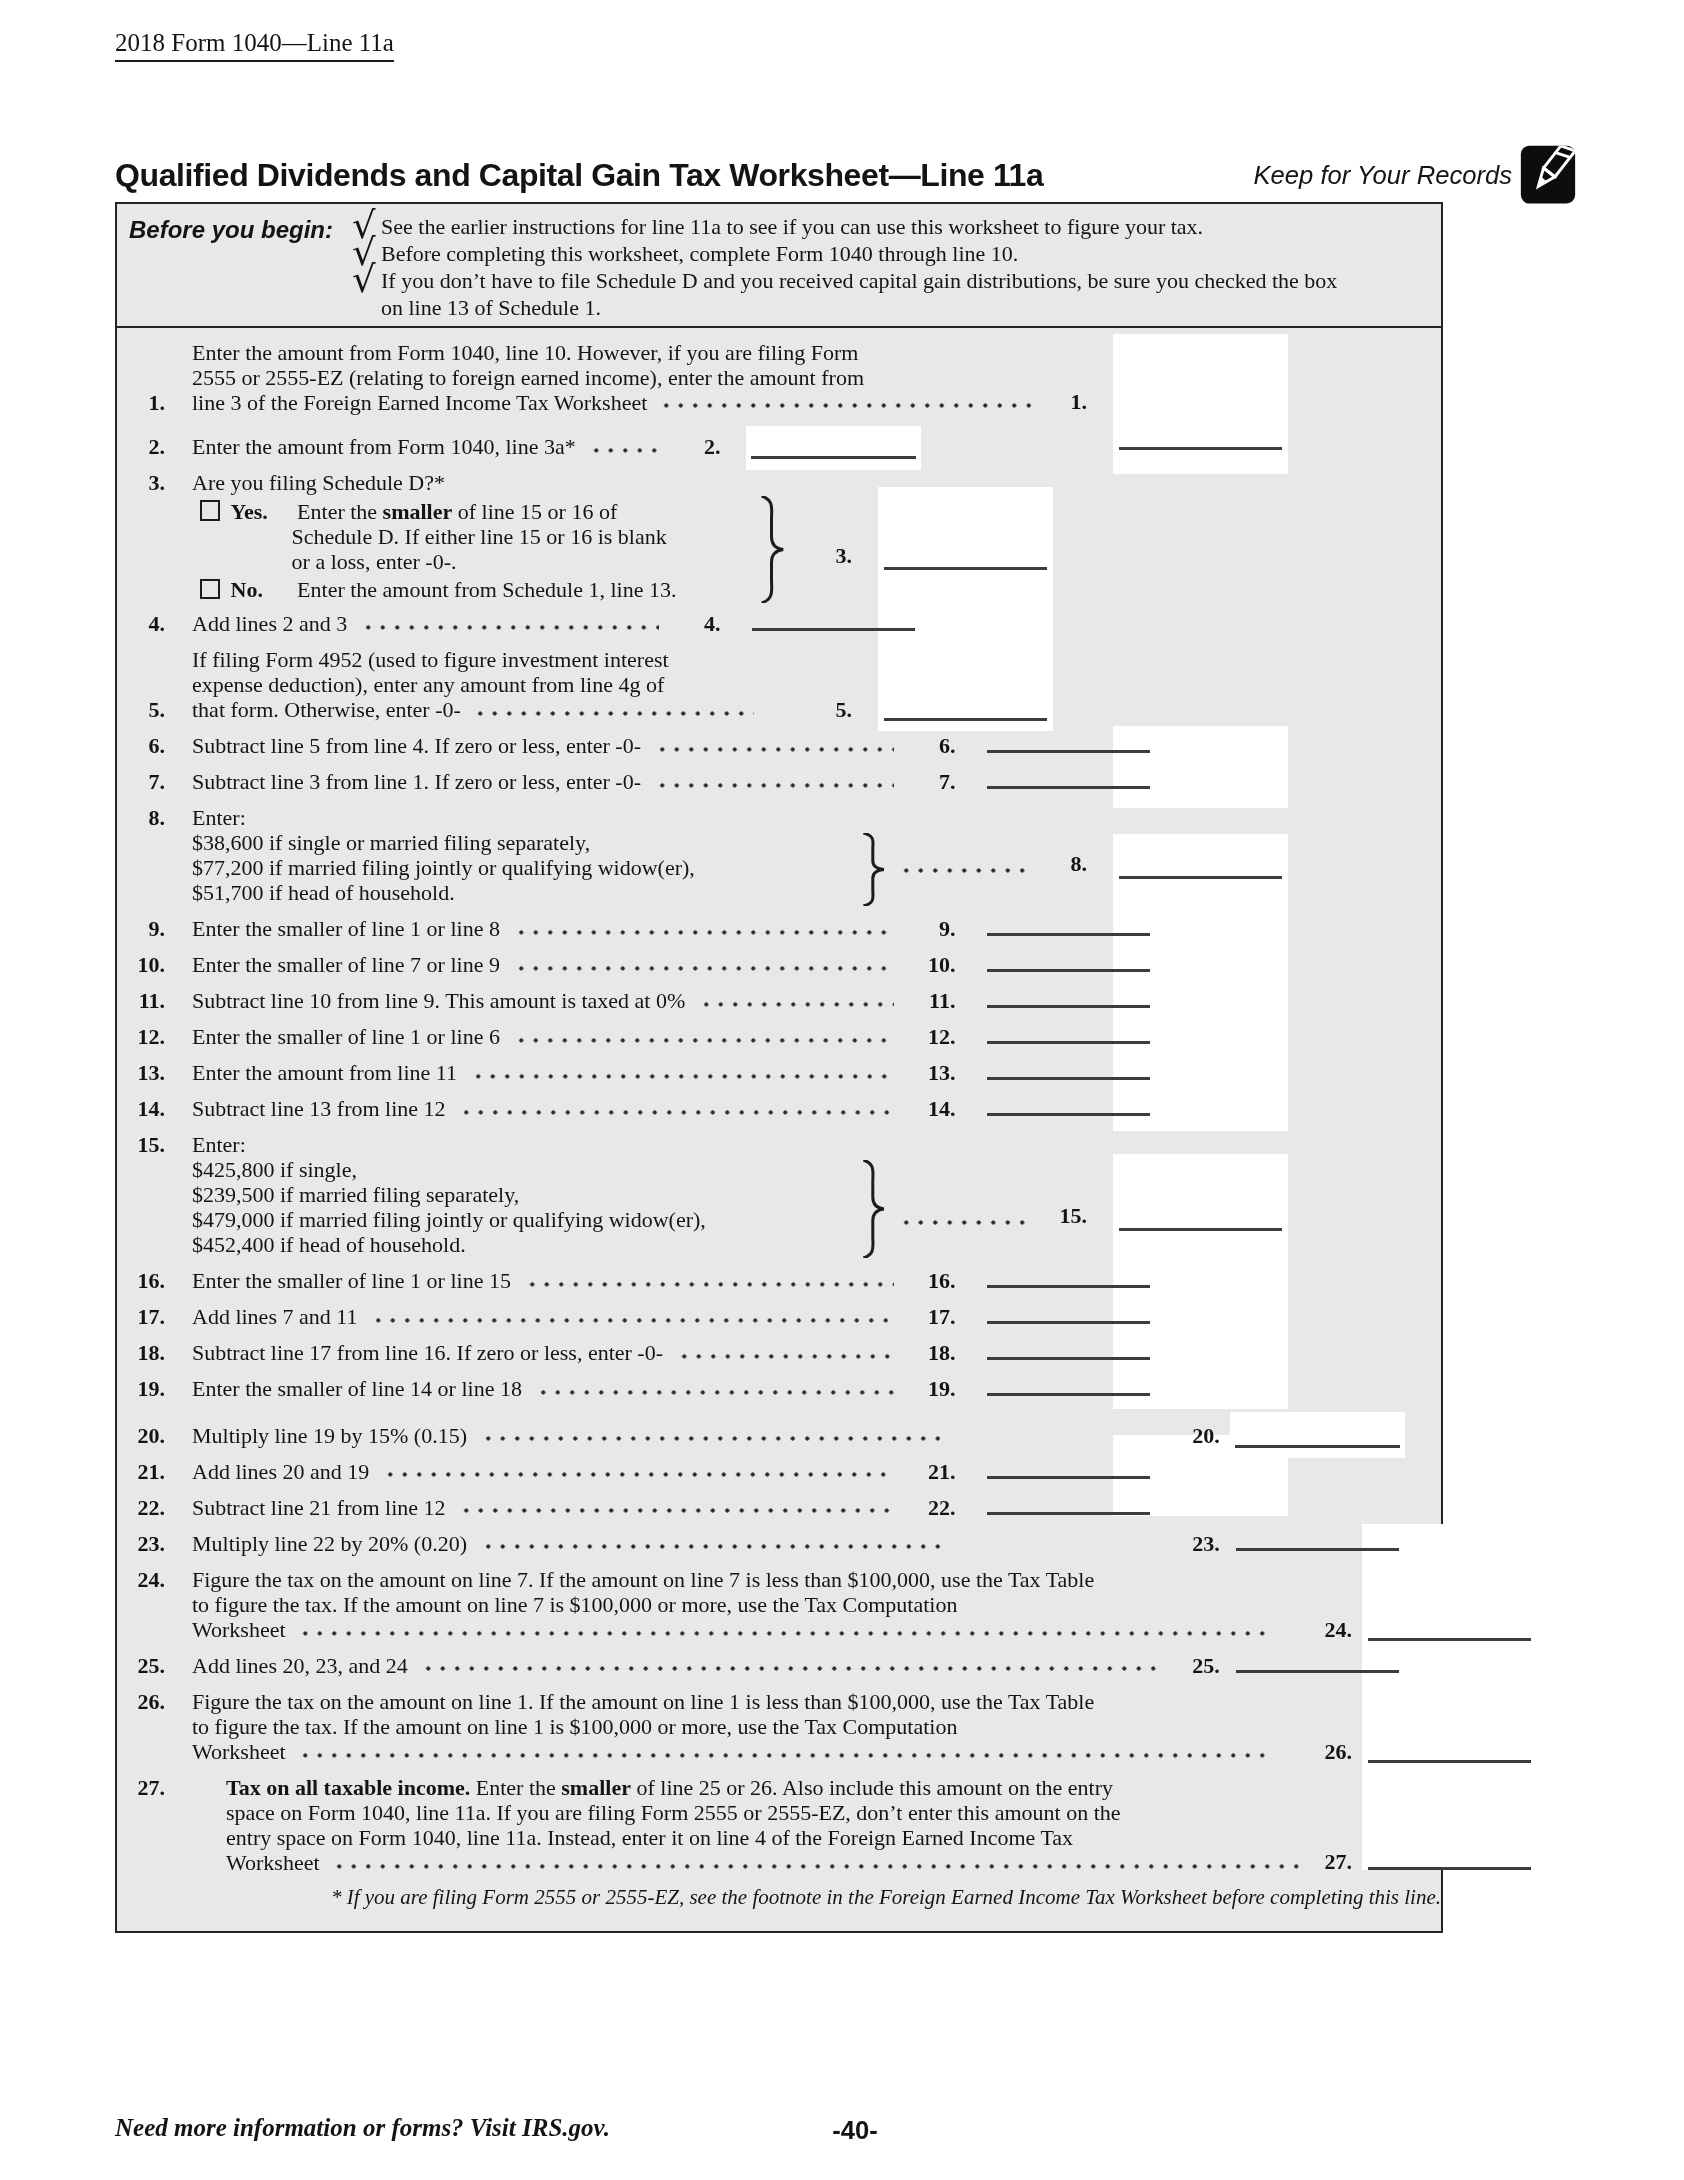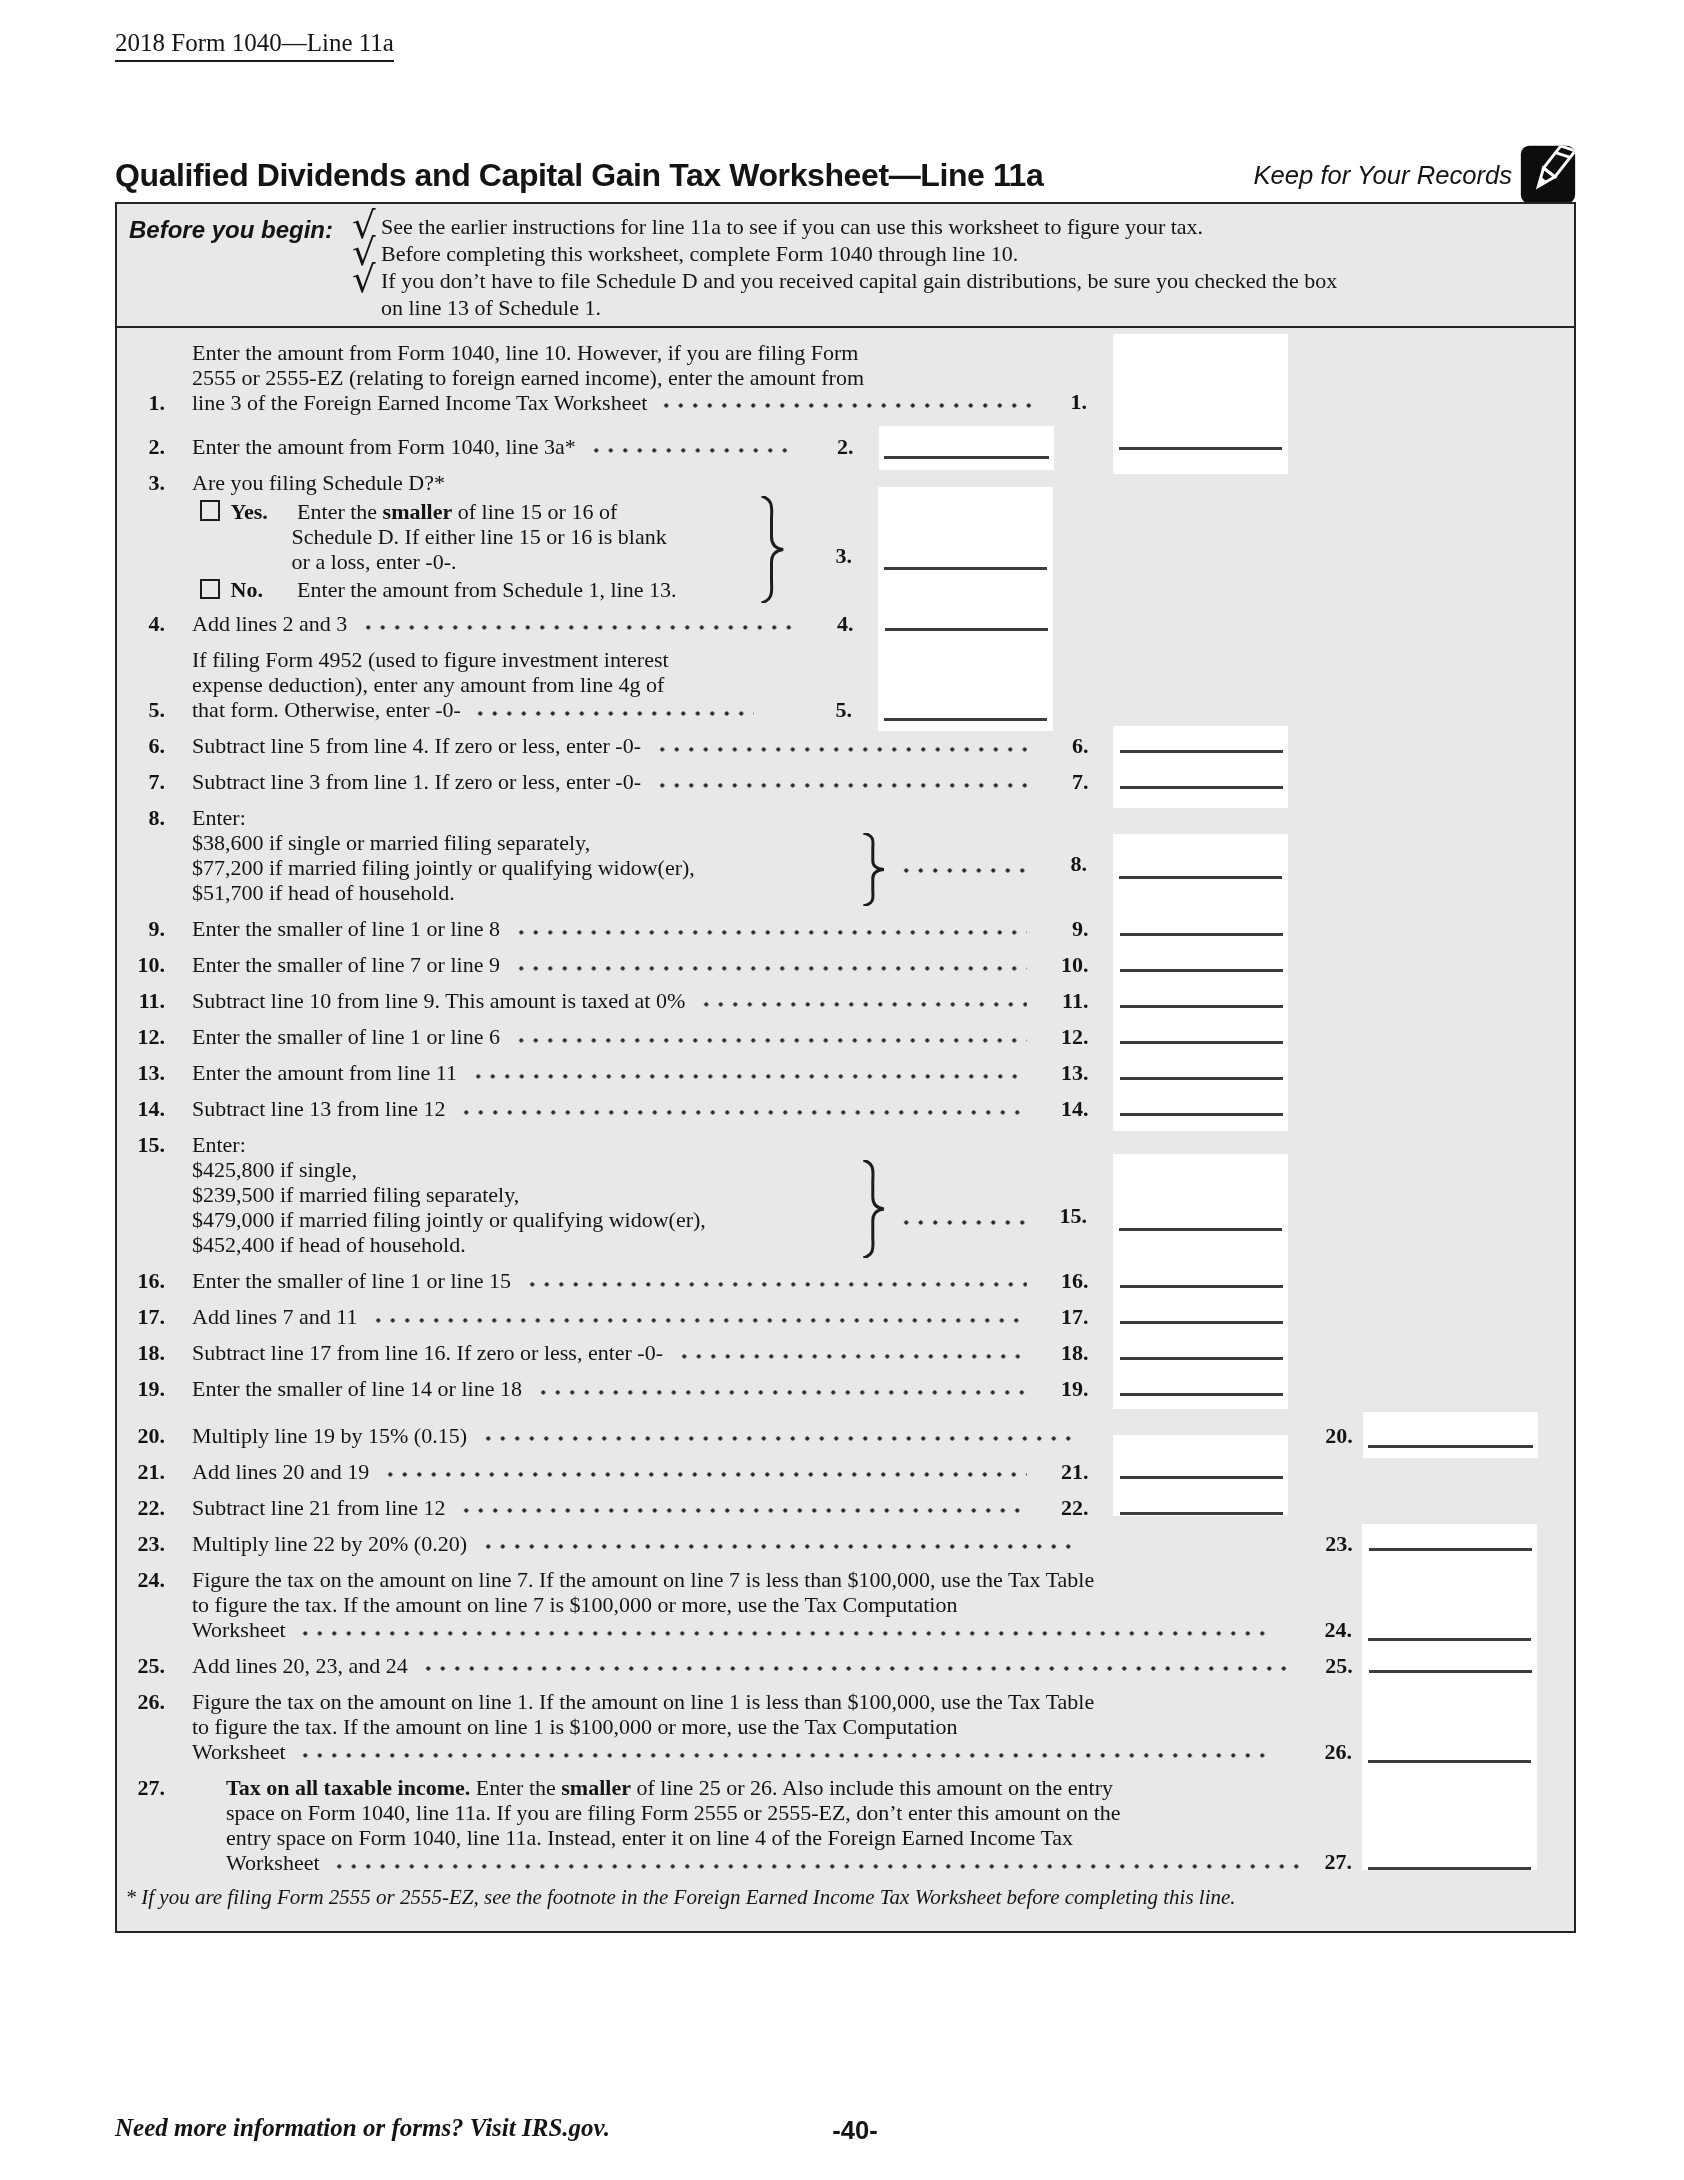--- a/index.html
+++ b/index.html
@@ -18,21 +18,21 @@
   .keep{margin-left:auto;margin-right:8px;font-family:"Liberation Sans",sans-serif;
         font-style:italic;font-size:25.6px;}
   .pencil{width:56px;height:60px;flex:0 0 56px;}
 
   .page-footer{position:absolute;left:115px;top:2114px;font-size:25px;
                font-weight:bold;font-style:italic;}
   .page-num{position:absolute;left:804px;top:2116px;width:102px;text-align:center;
             font-family:"Liberation Sans",sans-serif;font-weight:bold;font-size:25.6px;}
 
   
-  .ws{position:absolute;left:115px;top:202px;width:1461px;box-sizing:border-box;
+  .ws{position:absolute;left:115px;top:202px;width:1328px;box-sizing:border-box;
       background:#e8e8e7;border:2.6px solid #242424;}
 
   .byb{display:flex;padding:8.5px 0 5.1px 12px;border-bottom:2.6px solid #242424;}
   .byb-label{flex:0 0 223px;font-family:"Liberation Sans",sans-serif;
              font-weight:bold;font-style:italic;font-size:24px;padding-top:3.4px;}
   .byb-items{flex:1;}
   .byb-item{display:flex;font-size:22px;line-height:27px;}
   .check{flex:0 0 29px;font-family:"DejaVu Serif",serif;font-size:37px;line-height:25.6px;
          position:relative;top:0px;}
   .byb-text{white-space:pre-line;}
@@ -68,21 +68,21 @@
   .brace{position:absolute;}
   .brace svg{width:100%;height:100%;}
 
   .l3q{display:flex;}
   .l3sub{display:flex;margin-left:83px;margin-top:3.4px;}
   .cbox{flex:0 0 20.4px;width:20.4px;height:20.4px;border:2.6px solid #1c1c1c;box-sizing:border-box;
         margin-right:10.2px;margin-top:1.7px;background:transparent;}
   .yn-text{padding-left:61px;text-indent:-61px;}
   .ynb{display:inline-block;width:61px;text-indent:0;font-weight:bold;}
 
-  .footnote{margin:5.1px 0 0 8.5px;font-style:italic;font-size:21px;line-height:25.6px;}
+  .footnote{margin:5.1px 0 0 8.5px;font-style:italic;font-size:21px;line-height:25.6px;text-align:right;}
 </style>
 </head>
 <body>
 
 <div class="doc-header"><span class="t">2018 Form 1040—Line 11a</span></div>
 
 <div class="title-row">
   <div class="ws-title">Qualified Dividends and Capital Gain Tax Worksheet—Line 11a</div>
   <div class="keep">Keep for Your Records</div>
   <div class="pencil"><svg viewBox="0 0 66 70">

